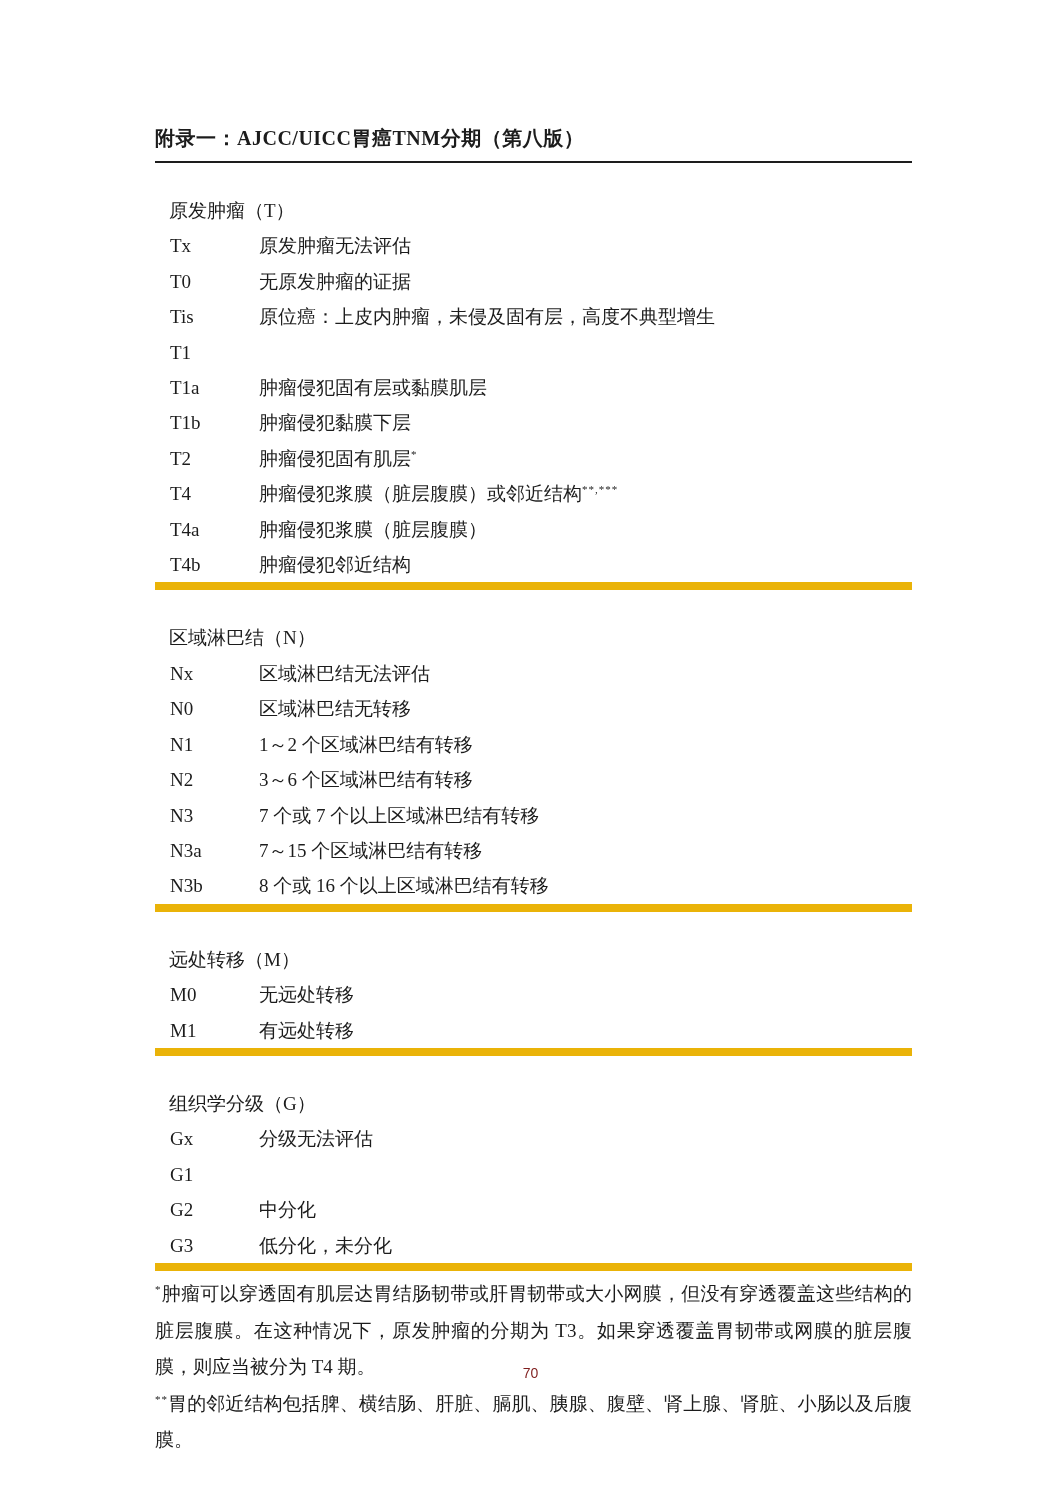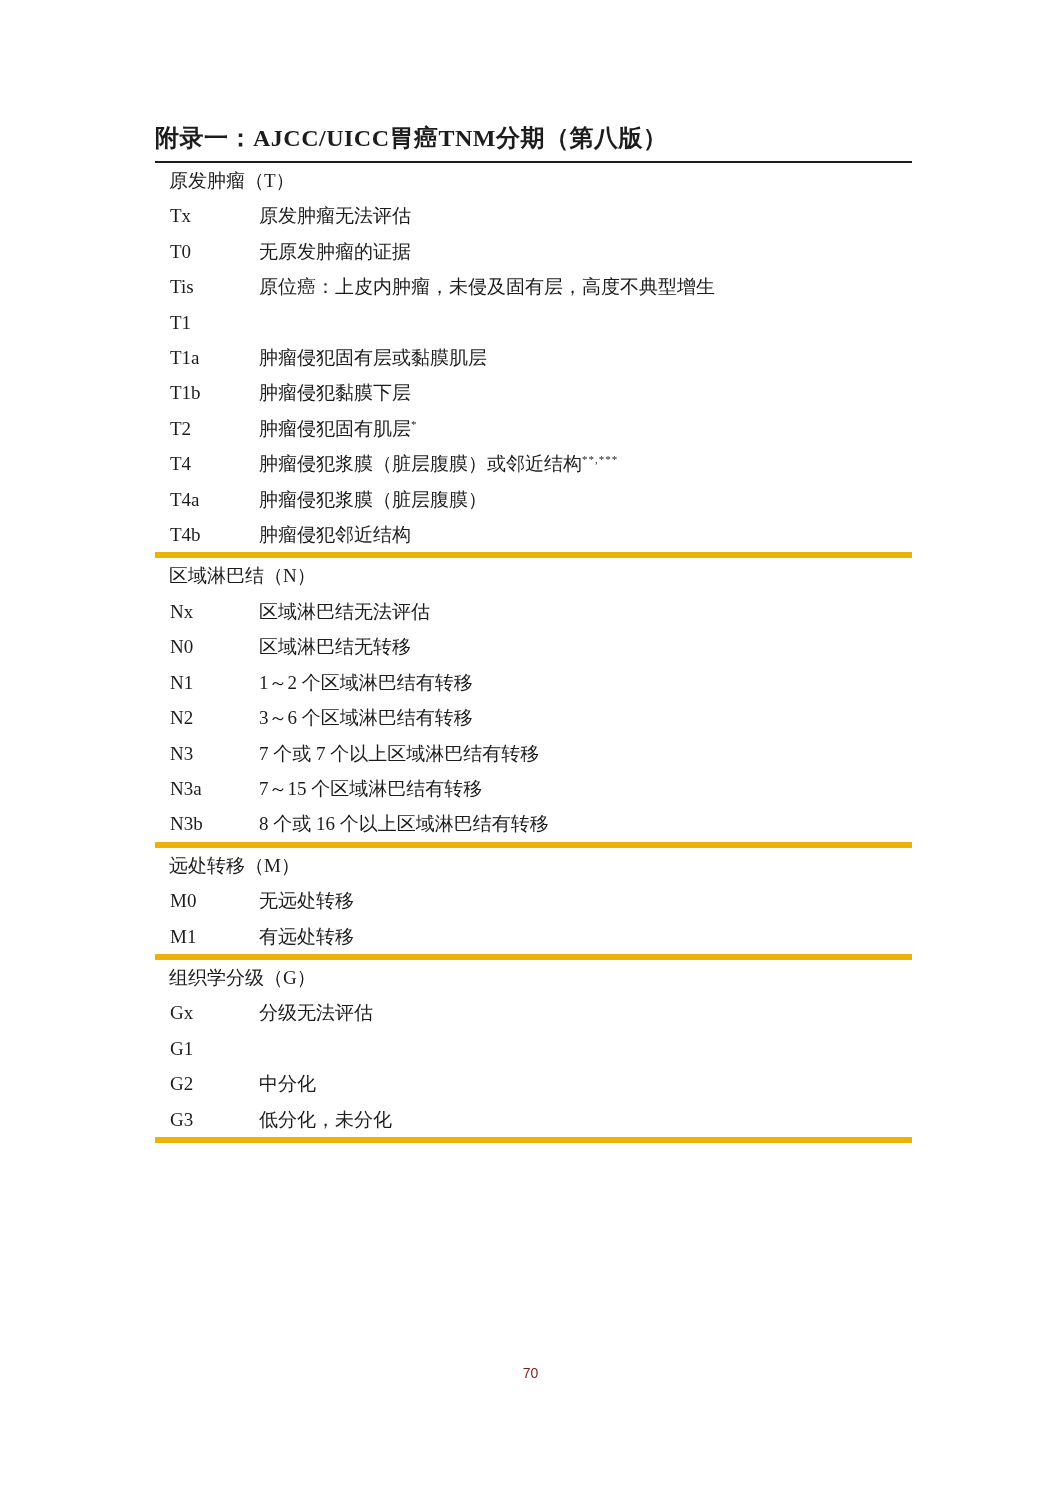--- a/index.html
+++ b/index.html
@@ -18,32 +18,33 @@
   }
   .content {
     position: absolute;
     left: 155px;
     top: 0;
     width: 757px;
   }
   .doc-title {
     margin: 0;
     padding: 120px 0 5px 0;
-    font-size: 24px;
+    font-size: 20px;
     line-height: 36px;
     font-weight: bold;
     letter-spacing: 0.5px;
     border-bottom: 2px solid #1d1d1d;
     white-space: nowrap;
   }
   .tnm-table {
     width: 100%;
   }
   .tnm-section {
-    border-bottom: 6px solid #eab308;
+    border-bottom: 8px solid #eab308;
+    margin-top: 30px;
   }
   .section-header {
     padding-left: 14px;
     font-size: 19px;
     line-height: 35.4px;
     white-space: nowrap;
   }
   .tnm-row {
     display: flex;
     font-size: 19px;
@@ -219,15 +220,20 @@
     <span class="row-desc"><span>中分化</span><sup class="row-sup"></sup></span>
   </div>
 
   <div class="tnm-row">
     <span class="row-code">G3</span>
     <span class="row-desc"><span>低分化，未分化</span><sup class="row-sup"></sup></span>
   </div>
 </div>
   </div>
 </div>
+    <div class="footnotes">
+  <div class="footnote"><sup class="fn-marker">*</sup><span>肿瘤可以穿透固有肌层达胃结肠韧带或肝胃韧带或大小网膜，但没有穿透覆盖这些结构的脏层腹膜。在这种情况下，原发肿瘤的分期为 T3。如果穿透覆盖胃韧带或网膜的脏层腹膜，则应当被分为 T4 期。</span></div>
+
+  <div class="footnote"><sup class="fn-marker">**</sup><span>胃的邻近结构包括脾、横结肠、肝脏、膈肌、胰腺、腹壁、肾上腺、肾脏、小肠以及后腹膜。</span></div>
+</div>
   </div>
   <div class="page-number">70</div>
 </div>
 
 </body></html>

